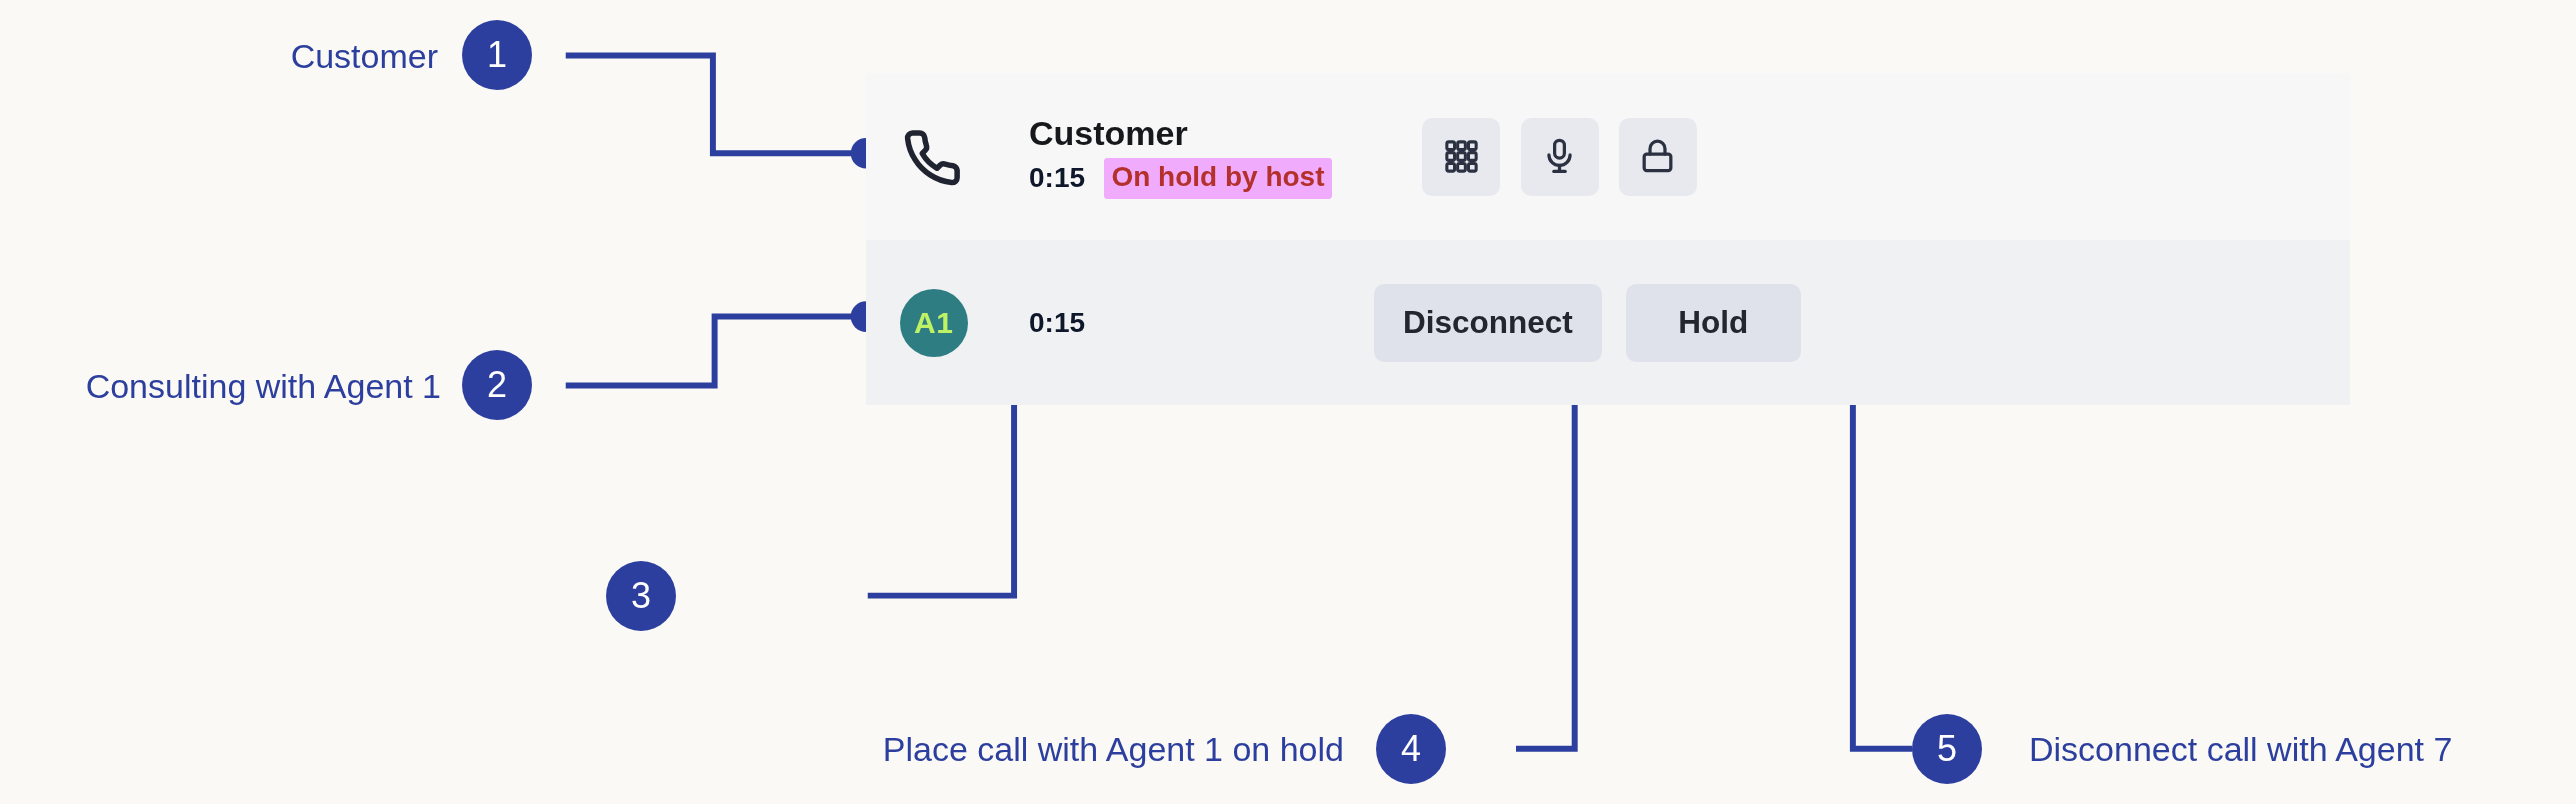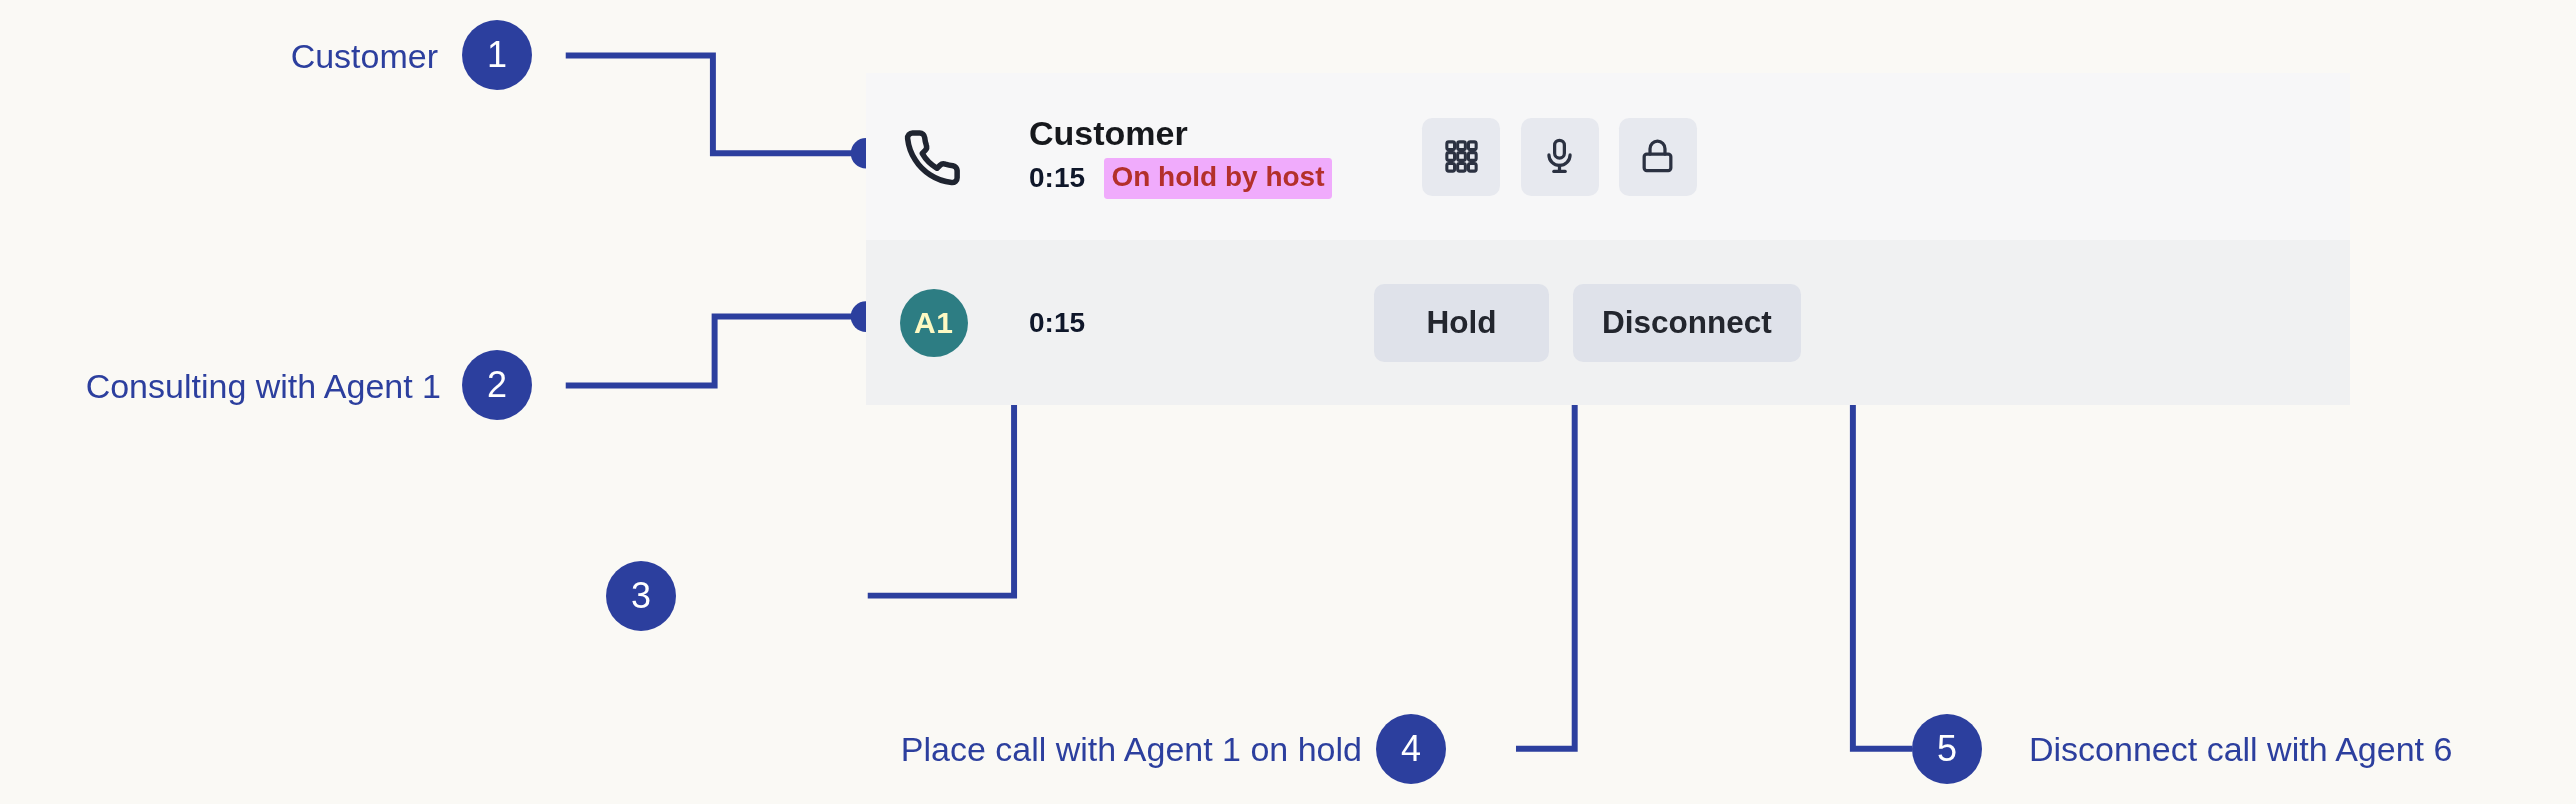--- a/index.html
+++ b/index.html
@@ -69,21 +69,21 @@
   .phone-glyph {
     width: 66px;
     height: 66px;
     display: block;
   }
   .avatar {
     width: 68px;
     height: 68px;
     border-radius: 50%;
     background: #2d7d83;
-    color: #fef9c3;
+    color: #bef264;
     display: flex;
     align-items: center;
     justify-content: center;
     font-size: 30px;
     font-weight: 700;
     letter-spacing: 0.4px;
     margin-left: 1.7px;
   }
 
   .party-info {
@@ -269,34 +269,34 @@
     <div class="call-row row-agent">
       <div class="party-icon">
         <div class="avatar">A1</div>
       </div>
       <div class="party-info">
         <div class="party-meta">
           <span class="party-duration">0:15</span>
         </div>
       </div>
       <div class="actions actions-agent">
+        <button class="text-btn">Disconnect</button>
         <button class="text-btn">Hold</button>
-        <button class="text-btn">Disconnect</button>
       </div>
     </div>
   </div>
 
   <div class="callout-label label-right" style="left:34px; top:36px; width:404px;">Customer</div>
   <div class="badge" style="left:462px; top:20.4px;">1</div>
 
   <div class="callout-label label-right" style="left:0px; top:366px; width:441px;">Consulting with Agent 1</div>
   <div class="badge" style="left:462px; top:350px;">2</div>
 
   <div class="badge" style="left:606px; top:561px;">3</div>
 
-  <div class="callout-label label-right" style="left:766px; top:729px; width:596px;">Place call with Agent 1 on hold</div>
+  <div class="callout-label label-right" style="left:748px; top:729px; width:596px;">Place call with Agent 1 on hold</div>
   <div class="badge" style="left:1376px; top:714px;">4</div>
 
   <div class="badge" style="left:1912px; top:714px;">5</div>
-  <div class="callout-label label-left" style="left:2029px; top:729px; width:544px;">Disconnect call with Agent 6</div>
+  <div class="callout-label label-left" style="left:2029px; top:729px; width:544px;">Disconnect call with Agent 7</div>
 
 </div>
 
 
 </body></html>

